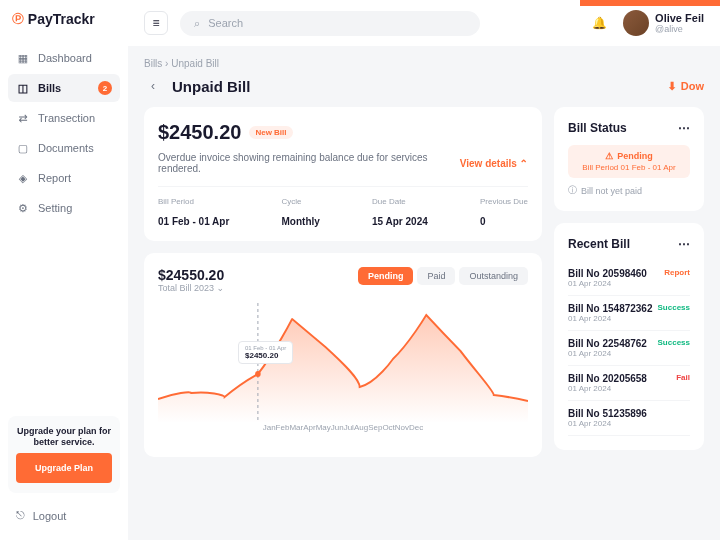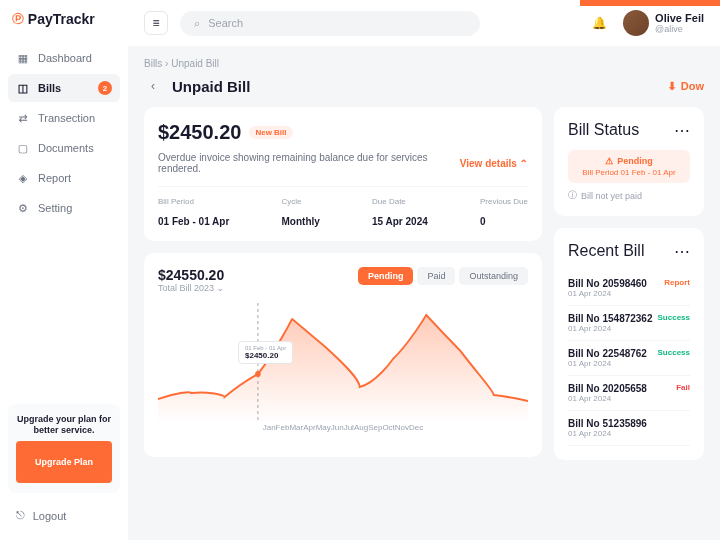--- a/index.html
+++ b/index.html
@@ -9,21 +9,21 @@
 .sidebar{width:128px;background:#fff;display:flex;flex-direction:column;padding:10px 0}
 .logo{display:flex;align-items:center;gap:4px;padding:0 12px 12px;font-weight:700;font-size:14px}
 .logo-icon{color:#ff6b35;font-size:16px;font-weight:900}
 .nav{flex:1;padding:4px 8px}
 .nav-item{display:flex;align-items:center;gap:8px;padding:7px 8px;border-radius:6px;font-size:11px;color:#6b7280;cursor:pointer;margin-bottom:2px}
 .nav-item.active{background:#f3f4f6;color:#1a1a2e;font-weight:600}
 .nav-icon{width:14px;height:14px;display:flex;align-items:center;justify-content:center}
 .nav-badge{margin-left:auto;background:#ff6b35;color:#fff;font-size:8px;width:14px;height:14px;border-radius:50%;display:flex;align-items:center;justify-content:center}
 .upgrade{margin:8px;padding:10px 8px;background:#f9fafb;border-radius:8px;text-align:center}
 .upgrade-text{font-size:9px;font-weight:600;line-height:1.3;margin-bottom:4px}
-.upgrade-btn{background:#ff6b35;color:#fff;border:none;padding:16px 12px;border-radius:4px;font-size:9px;font-weight:600;cursor:pointer;width:100%}
+.upgrade-btn{background:#ff6b35;color:#fff;border:none;padding:10px 12px;border-radius:4px;font-size:9px;font-weight:600;cursor:pointer;width:100%}
 .logout{display:flex;align-items:center;gap:8px;padding:8px 16px;font-size:11px;color:#6b7280;cursor:pointer}
 .main{flex:1;display:flex;flex-direction:column;min-width:0}
 .topbar{display:flex;align-items:center;padding:10px 16px;gap:12px;background:#fff}
 .menu-toggle{width:24px;height:24px;border:1px solid #e5e7eb;border-radius:6px;display:flex;align-items:center;justify-content:center;cursor:pointer;font-size:12px}
 .search{flex:1;max-width:300px;background:#f3f4f6;border-radius:20px;padding:6px 14px;display:flex;align-items:center;gap:8px;color:#9ca3af;font-size:11px}
 .topbar-right{margin-left:auto;display:flex;align-items:center;gap:12px}
 .bell{width:22px;height:22px;display:flex;align-items:center;justify-content:center;cursor:pointer}
 .user{display:flex;align-items:center;gap:6px}
 .avatar{width:26px;height:26px;border-radius:50%;background:linear-gradient(135deg,#8b5a3c,#6b4226)}
 .user-name{font-size:11px;font-weight:700}
@@ -54,21 +54,21 @@
 .chart-sub{font-size:9px;color:#9ca3af;display:flex;align-items:center;gap:3px}
 .tabs{display:flex;gap:4px}
 .tab{padding:4px 10px;border-radius:5px;font-size:9px;cursor:pointer;background:#f3f4f6;color:#6b7280}
 .tab.active{background:#ff6b35;color:#fff;font-weight:600}
 .chart-area{position:relative;height:140px}
 .chart-svg{width:100%;height:120px}
 .chart-labels{display:flex;justify-content:center;font-size:8px;color:#9ca3af;padding:0 4px}
 .tooltip{position:absolute;left:80px;top:38px;background:#fff;border:1px solid #e5e7eb;border-radius:4px;padding:3px 6px;font-size:7px}
 .tooltip-date{color:#9ca3af;font-size:6px}
 .tooltip-val{font-weight:700;font-size:8px}
-.status-title{font-size:16px;font-weight:400;display:flex;justify-content:space-between;margin-bottom:10px}
+.status-title{font-size:12px;font-weight:700;display:flex;justify-content:space-between;margin-bottom:10px}
 .status-badge{background:#fff0eb;color:#ff6b35;padding:6px 8px;border-radius:6px;font-size:9px;text-align:center;margin-bottom:6px}
 .status-pending{display:flex;align-items:center;justify-content:center;gap:4px;font-weight:600}
 .status-date{font-size:8px;margin-top:2px}
 .not-paid{color:#9ca3af;font-size:9px;display:flex;align-items:center;gap:4px}
 .recent-item{border-bottom:1px solid #f3f4f6;padding:7px 0;display:flex;justify-content:space-between;align-items:start}
 .recent-no{font-size:10px;font-weight:700}
 .recent-date{font-size:8px;color:#9ca3af}
 .recent-status{font-size:8px;font-weight:600}
 .st-pending{color:#ff6b35}
 .st-success{color:#10b981}

